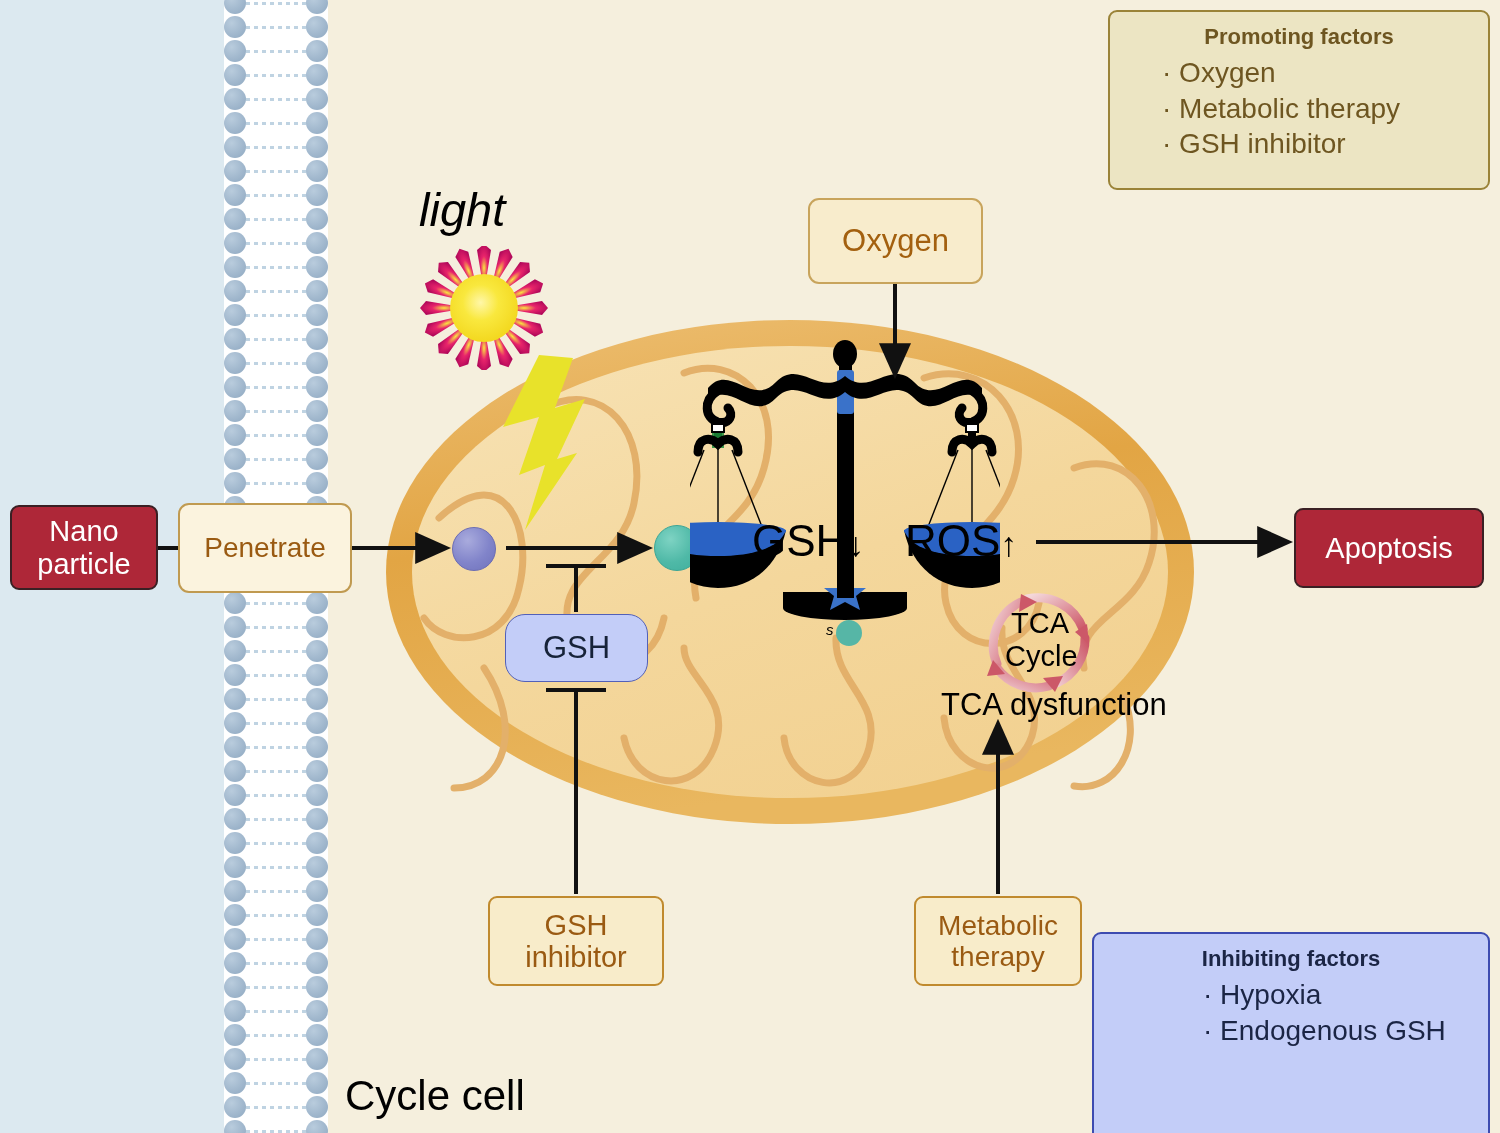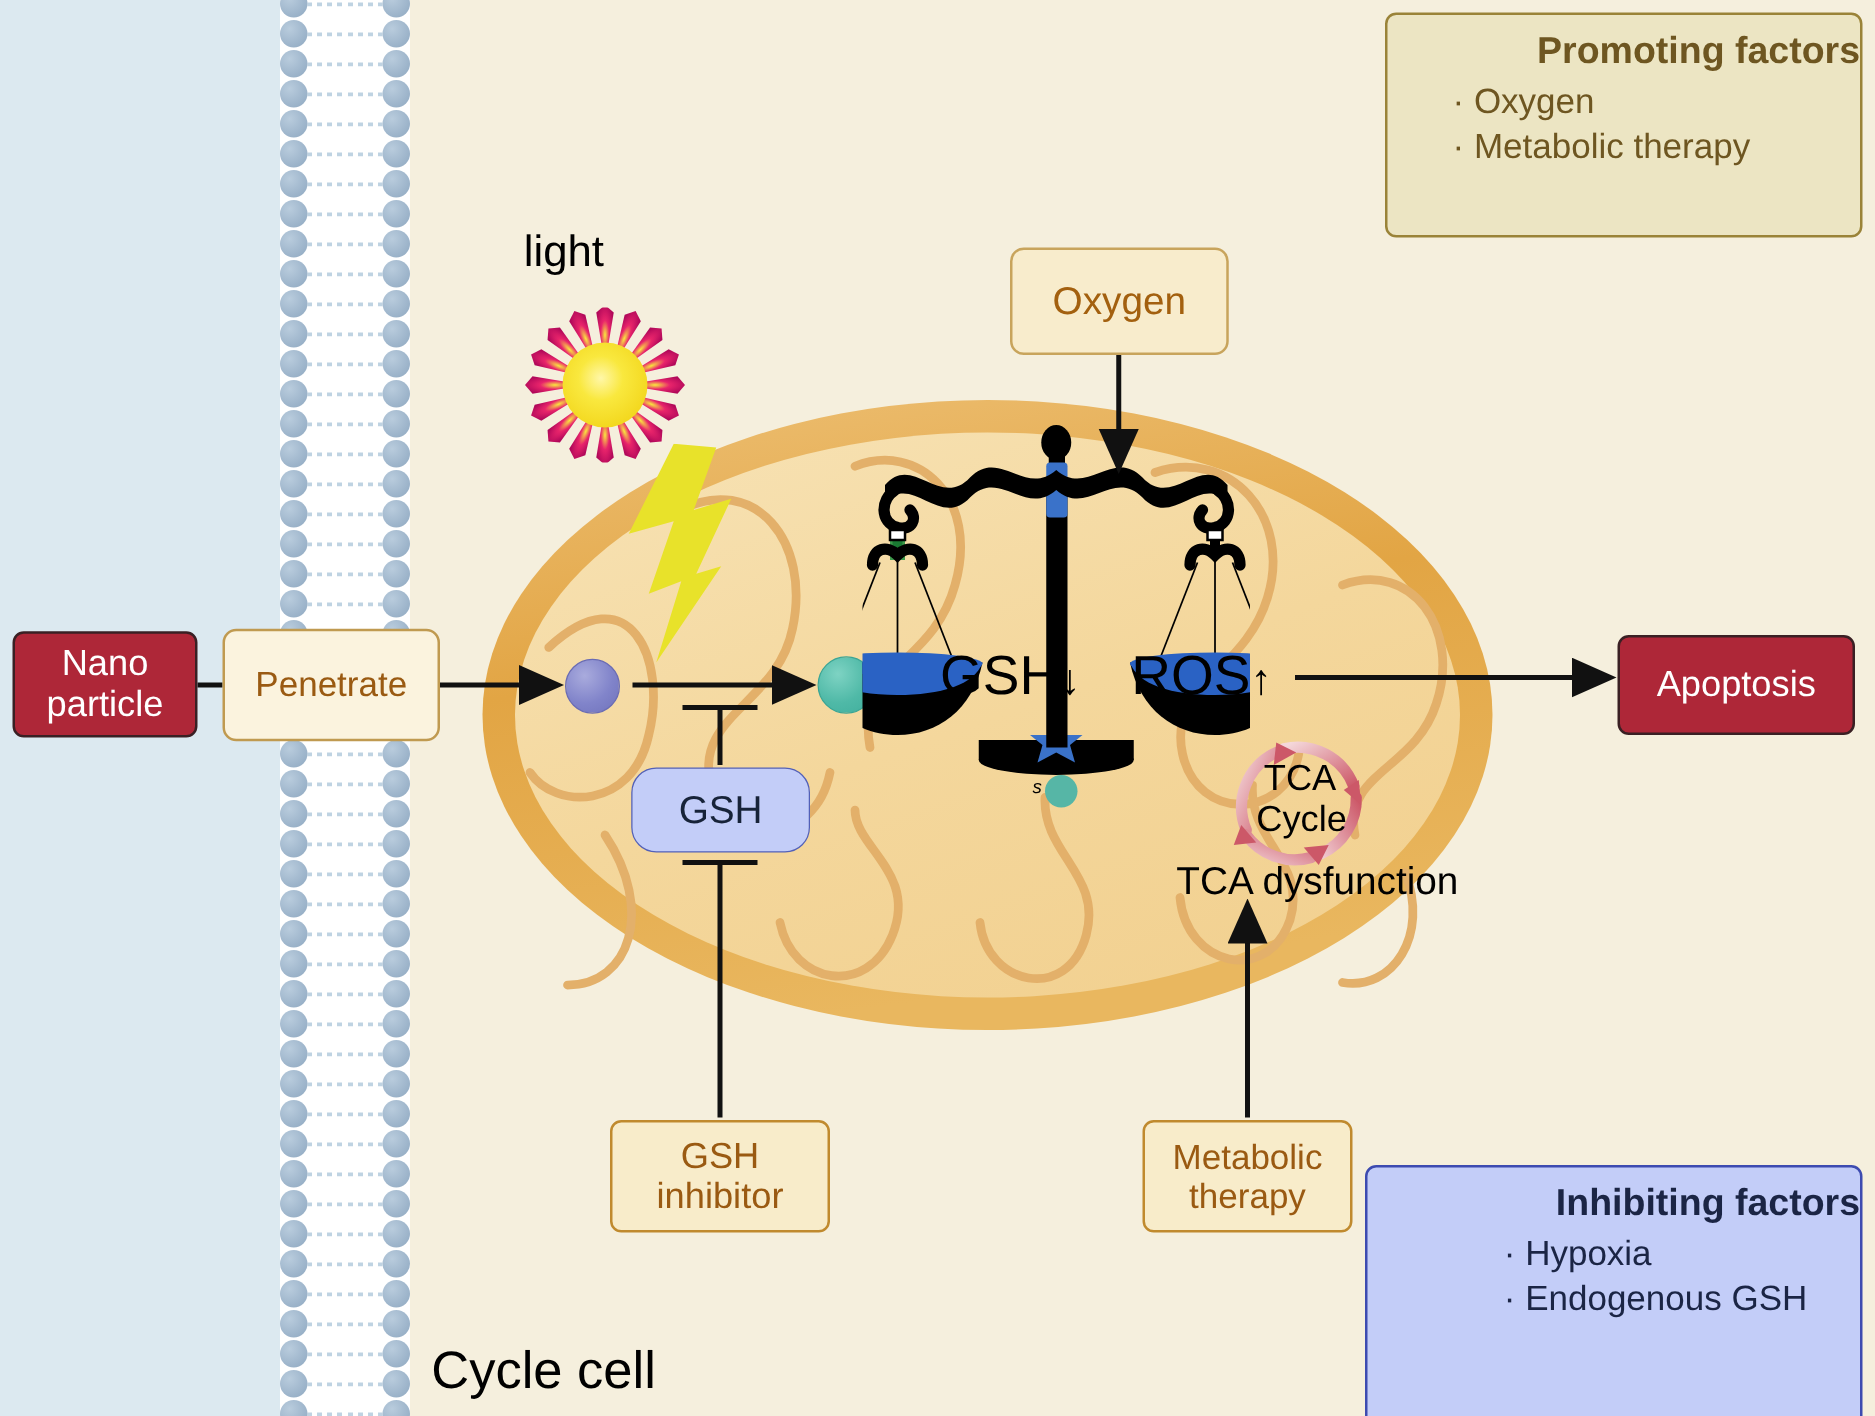--- a/index.html
+++ b/index.html
@@ -54,29 +54,29 @@
   #gsh-pill{left:505px;top:614px;width:143px;height:68px;
             background:#c3cdf8;border:1.6px solid #5260b8;border-radius:20px;
             color:#172339;font-size:31px;}
 
   
   .legend{position:absolute;box-sizing:border-box;padding:12px 0 10px 0;}
   #promoting-factors{left:1108px;top:10px;width:382px;height:180px;
       background:#ece5c3;border:2px solid #9a8338;border-radius:9px;color:#6e5621;}
   #inhibiting-factors{left:1092px;top:932px;width:398px;height:228px;
       background:#c3cdf8;border:2px solid #3d4bb0;border-radius:9px;color:#1b2545;}
-  .legend-title{font-size:30px;font-weight:bold;text-align:right;margin-bottom:5px;}
+  .legend-title{font-size:22px;font-weight:bold;text-align:center;margin-bottom:5px;}
   .legend-list{margin:0;padding:0;list-style:none;}
   .legend-list li{font-size:28px;line-height:1.27;padding-left:52px;}
   #inhibiting-factors .legend-list li{padding-left:109px;}
   .legend-list li::before{content:"· ";}
 
   
   .plain{position:absolute;color:#000;}
-  #light-label{left:419px;top:182px;font-size:35px;}
+  #light-label{left:419px;top:182px;font-size:47px;font-style:italic;}
   #tumor-cell-label{left:345px;top:1072px;font-size:42px;}
   #tca-dysfunction-label{left:941px;top:687px;font-size:31px;}
   #tca-cycle-label{left:1005px;top:607px;font-size:29px;text-align:center;
                    width:70px;line-height:1.15;}
   #gsh-pan-label{left:718px;top:516px;font-size:44px;margin-left:34px;}
   #ros-pan-label{left:905px;top:516px;font-size:44px;}
   #s-label{left:826px;top:621px;font-size:15px;font-style:italic;}
 </style>
 </head>
 <body>
@@ -471,20 +471,21 @@
   <div class="box box-tan" id="metabolic-therapy-box">
     <span>Metabolic</span>
     <span>therapy</span>
   </div>
 
   <div class="legend" id="promoting-factors">
     <div class="legend-title">Promoting factors</div>
     <ul class="legend-list">
       <li>Oxygen</li>
       <li>Metabolic therapy</li>
+      <li>GSH inhibitor</li>
     </ul>
   </div>
 
   <div class="legend" id="inhibiting-factors">
     <div class="legend-title">Inhibiting factors</div>
     <ul class="legend-list">
       <li>Hypoxia</li>
       <li>Endogenous GSH</li>
     </ul>
   </div>

